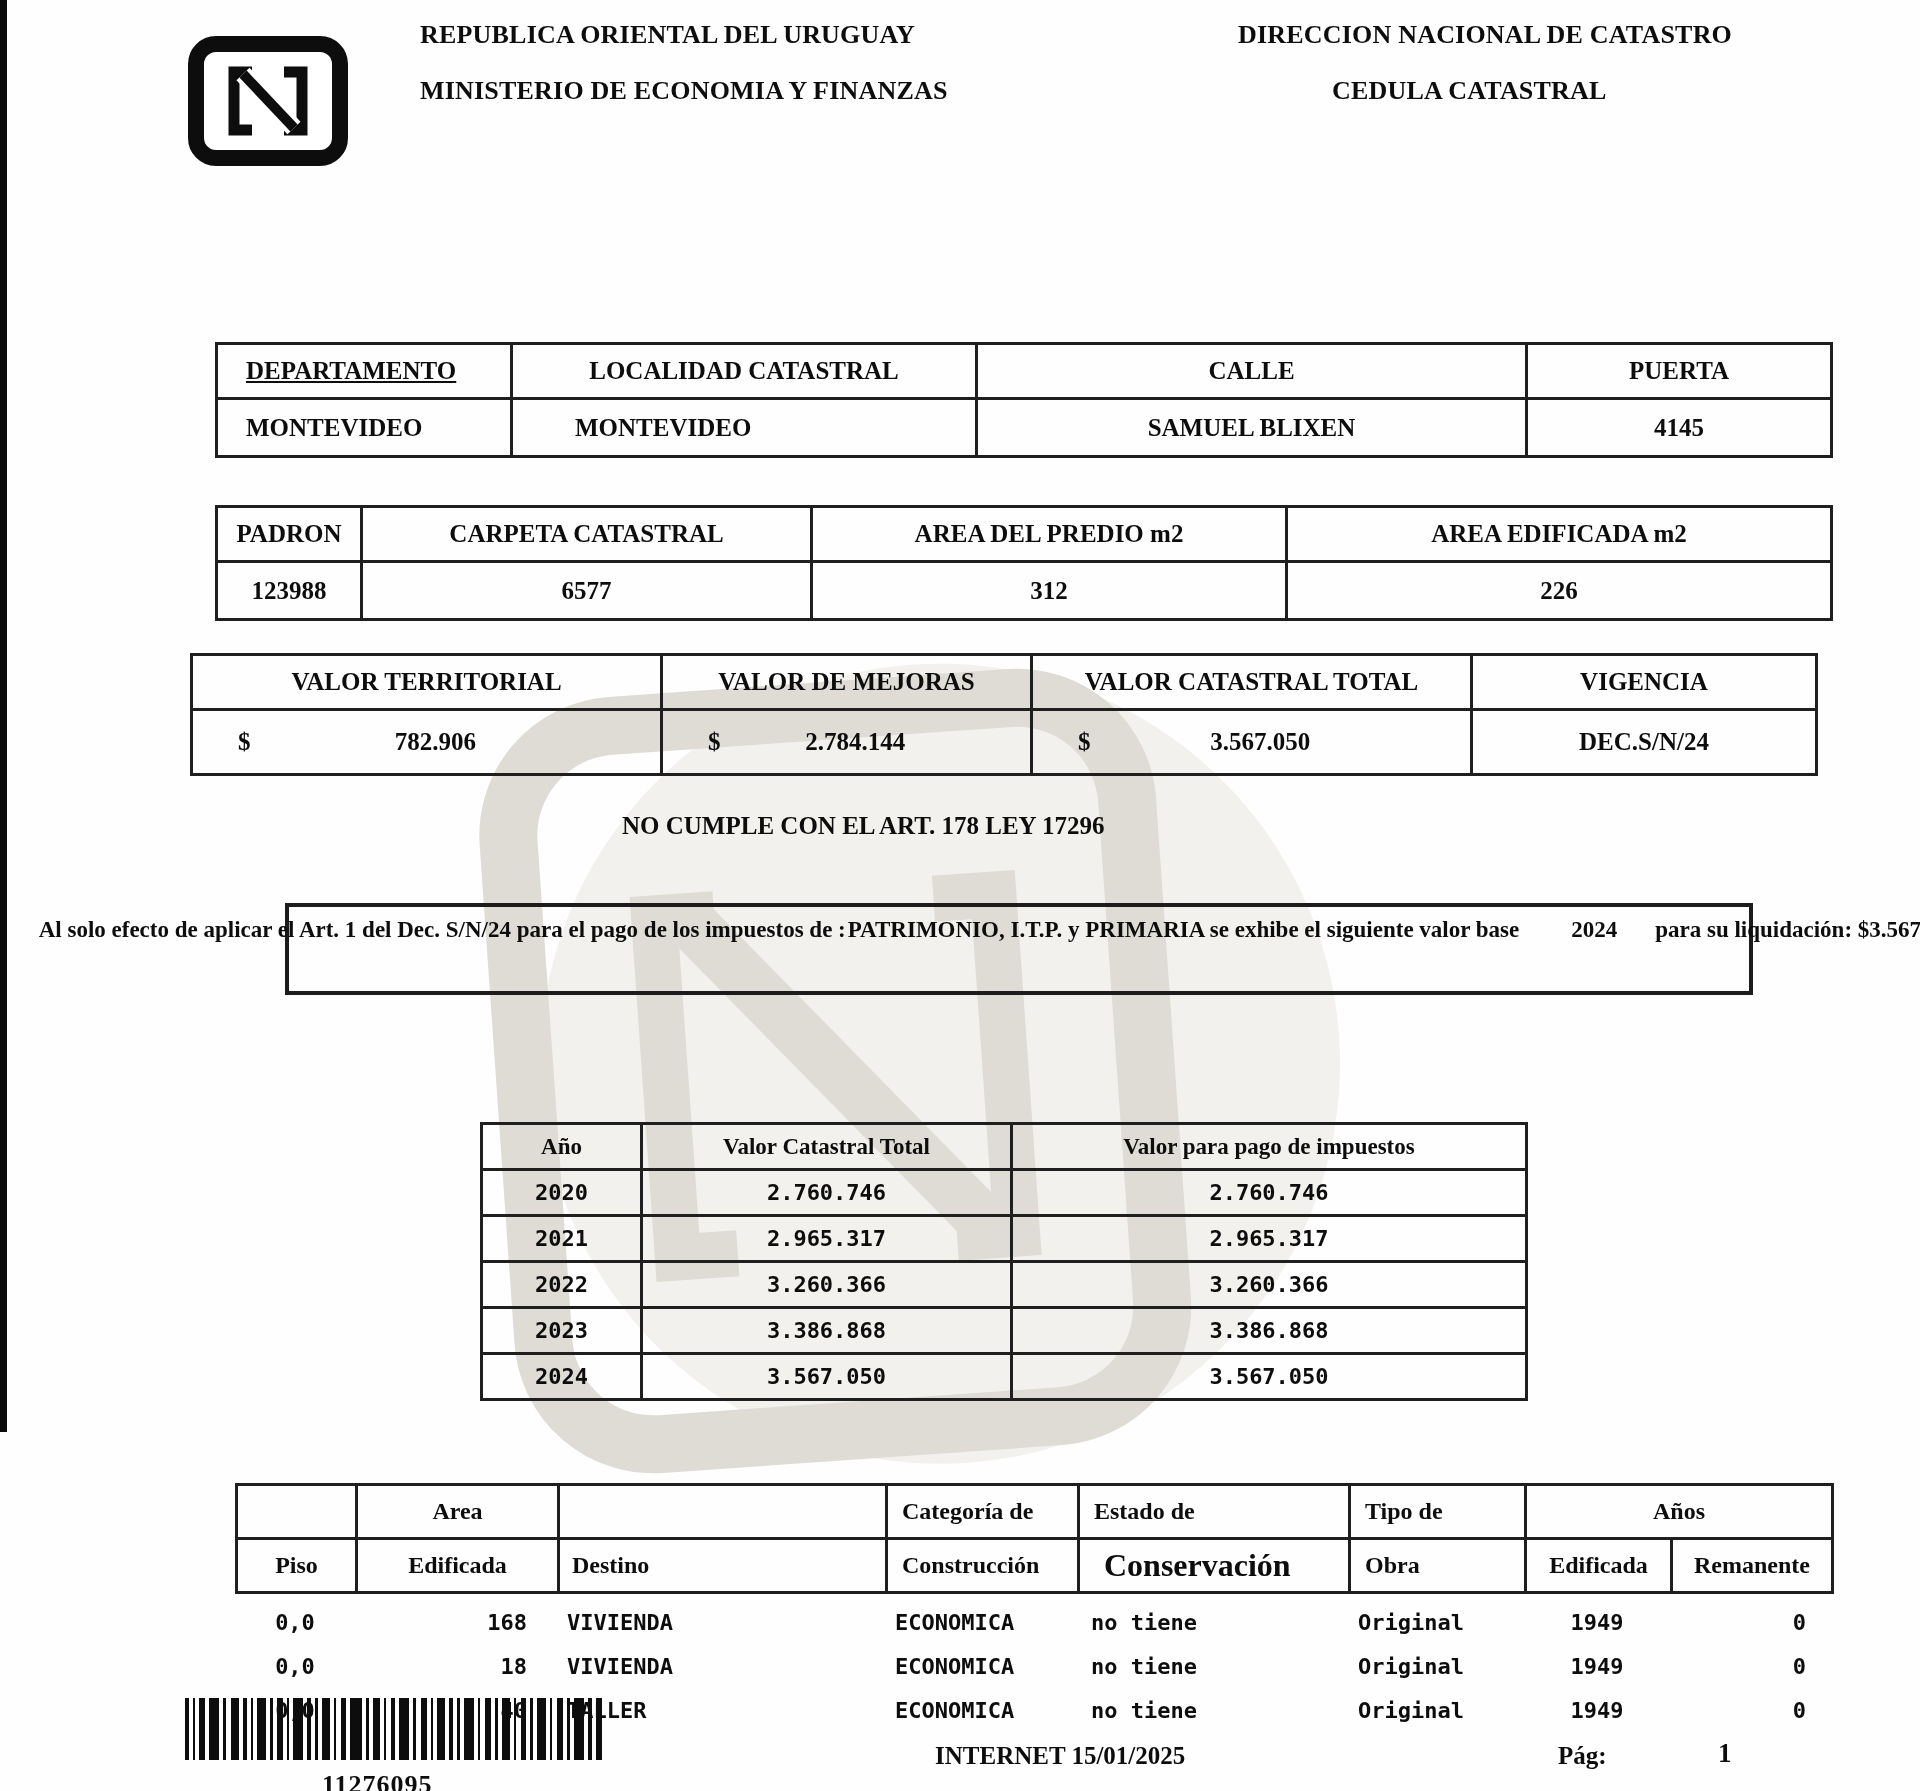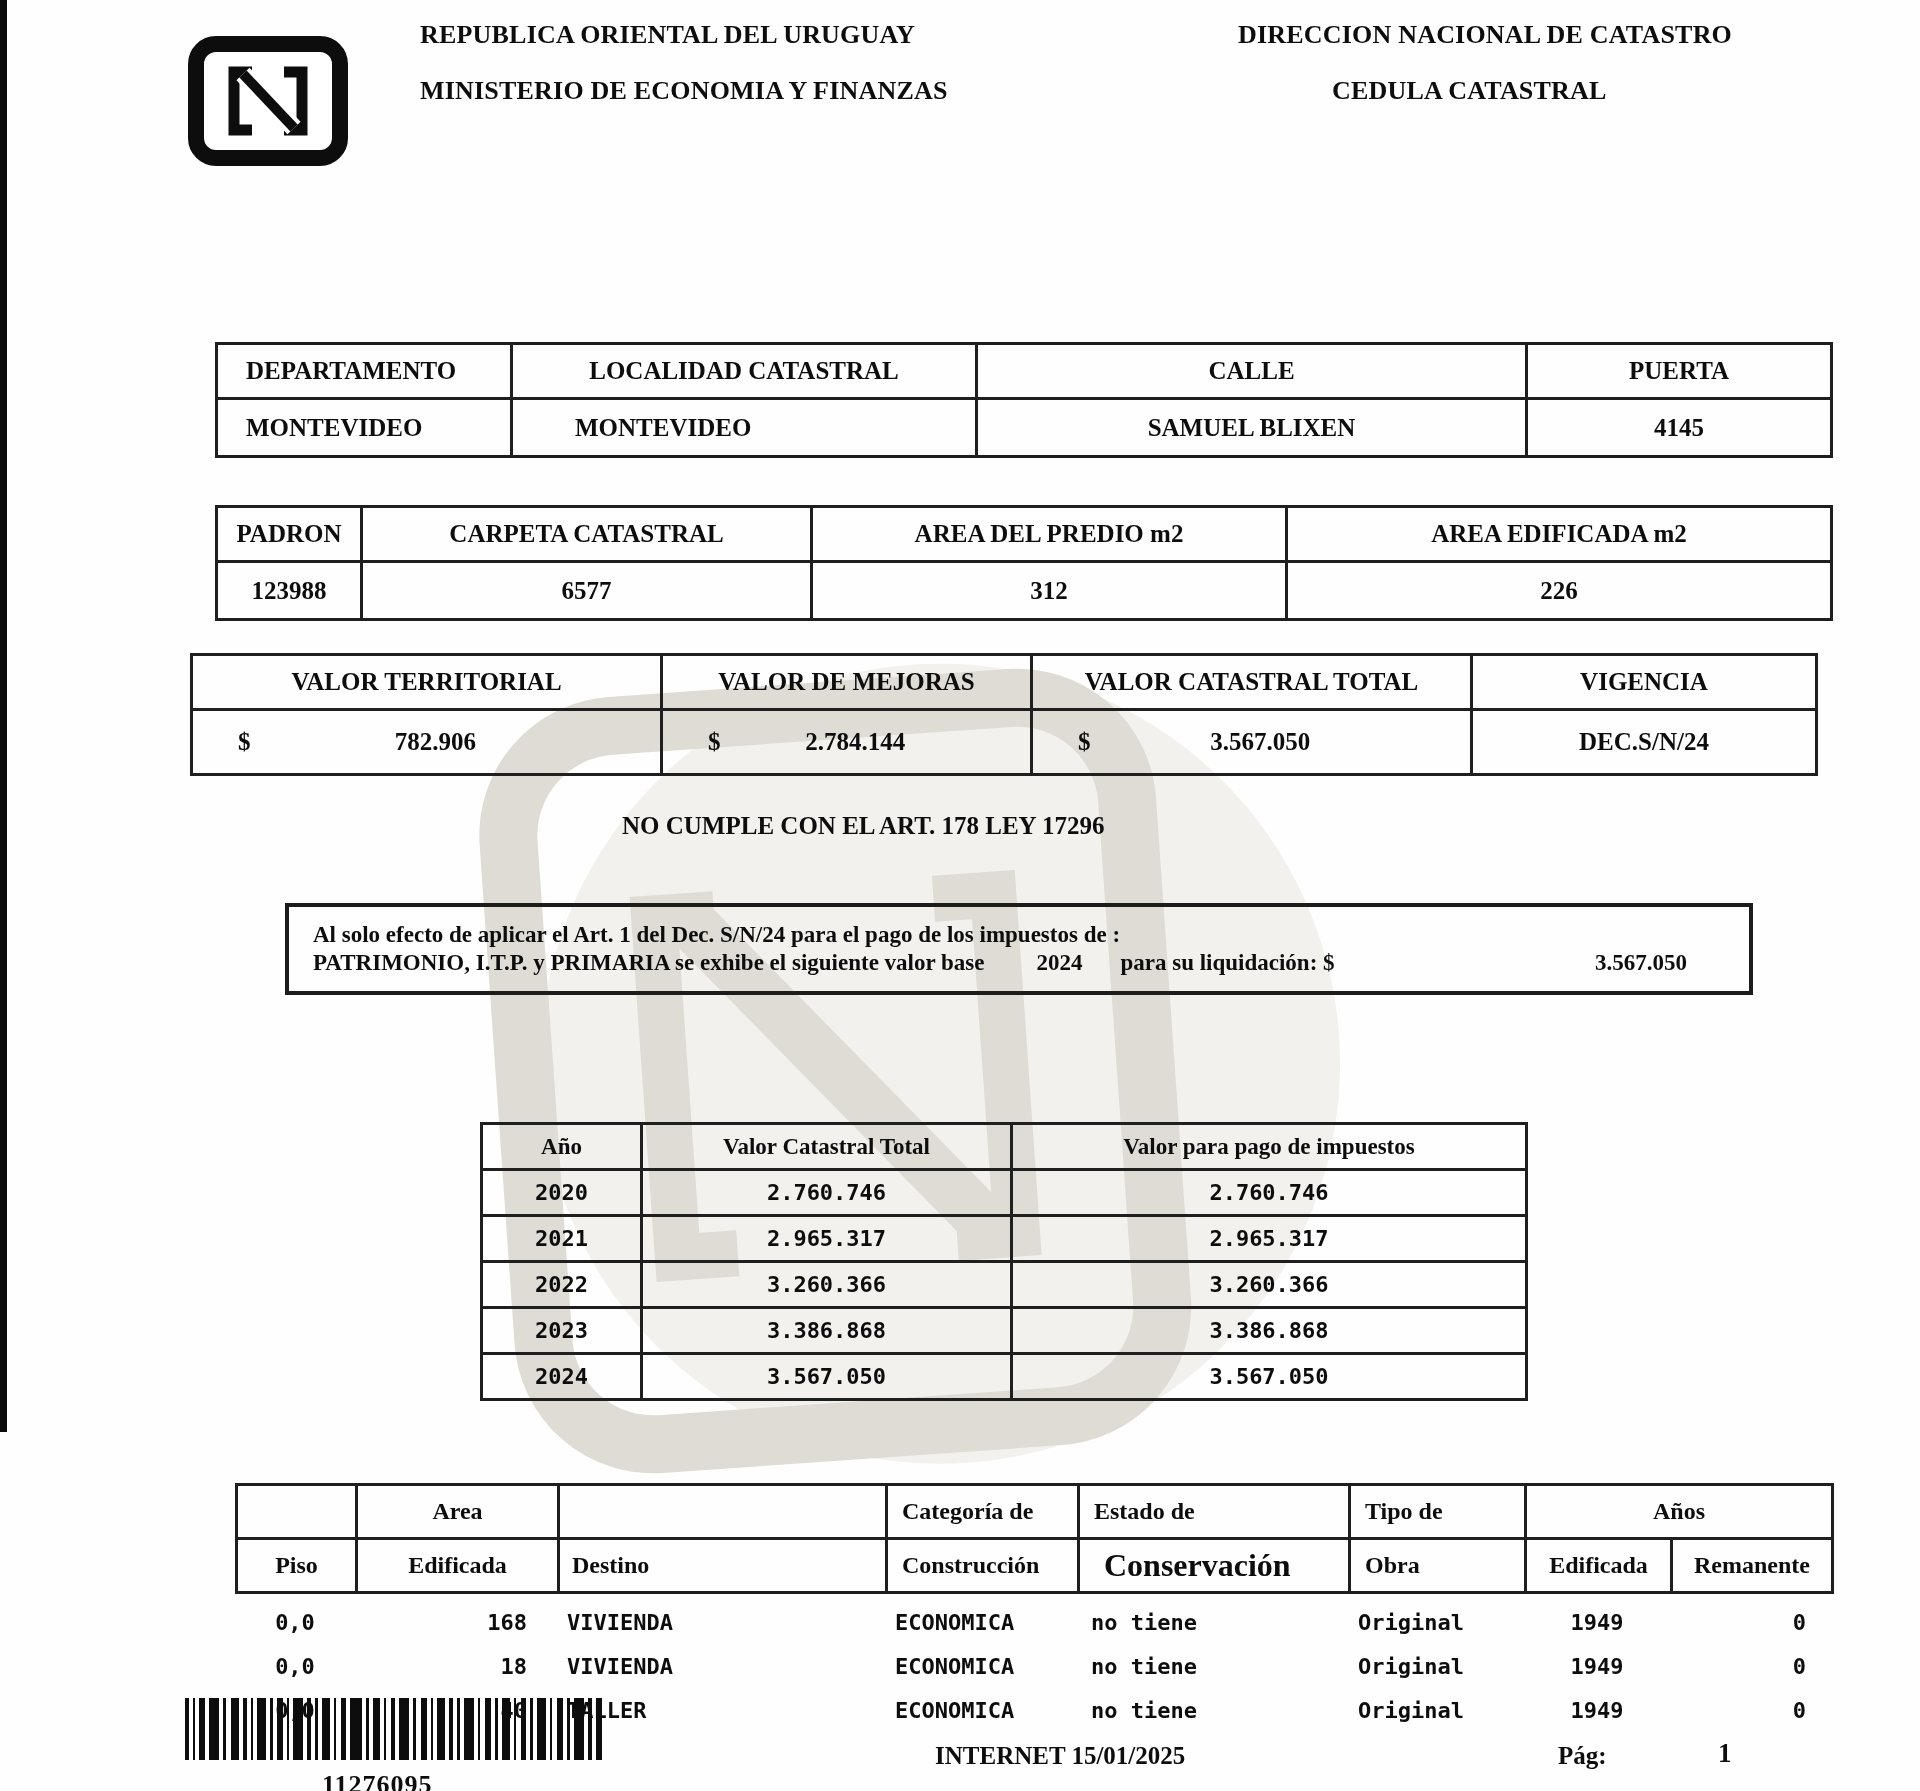--- a/index.html
+++ b/index.html
@@ -24,21 +24,21 @@
   .tbl.no-vert td{border-left:none;border-right:none;}
   .left-pad{text-align:left !important;}
   .mono{font-family:"DejaVu Sans Mono", monospace;font-weight:bold;}
   .watermark{position:absolute;left:395px;top:648px;width:1110px;height:830px;
              transform:rotate(-4deg);z-index:0;pointer-events:none;}
   .z1{z-index:1;}
   .flexcell{display:flex;align-items:center;}
   .flexcell .cur{padding-left:45px;}
   .flexcell .amt{flex:1;text-align:center;padding-right:40px;}
   .taxbox{border:4px solid #1c1c1c;box-sizing:border-box;
-          display:flex;flex-direction:column;justify-content:center;gap:2px;
+          display:flex;flex-direction:row;justify-content:center;gap:2px;
           padding:10px 20px 10px 24px;}
   .taxline{font-size:23px;font-weight:bold;white-space:nowrap;}
   .taxline2{display:flex;align-items:baseline;}
   .datarow td{border:none;font-size:22px;height:42px;}
 </style>
 </head>
 <body>
 
 <div id="page">
 
@@ -72,21 +72,21 @@
 
   <table class="tbl z1" style="left:215px;top:342px;width:1615px;">
     <colgroup>
         <col style="width:295px">
         <col style="width:465px">
         <col style="width:550px">
         <col style="width:305px">
       </colgroup>
     <tbody>
         <tr style="height:55px;">
-      <td class="left-pad" style="padding-left:28px;">DEPARTAMENTO</td>
+      <td class="left-pad" style="padding-left:28px;text-decoration:underline;">DEPARTAMENTO</td>
       <td>LOCALIDAD CATASTRAL</td>
       <td>CALLE</td>
       <td>PUERTA</td>
     </tr>
     <tr style="height:58px;">
       <td class="left-pad" style="padding-left:28px;">MONTEVIDEO</td>
       <td class="left-pad" style="padding-left:62px;">MONTEVIDEO</td>
       <td>SAMUEL BLIXEN</td>
       <td>4145</td>
     </tr>

